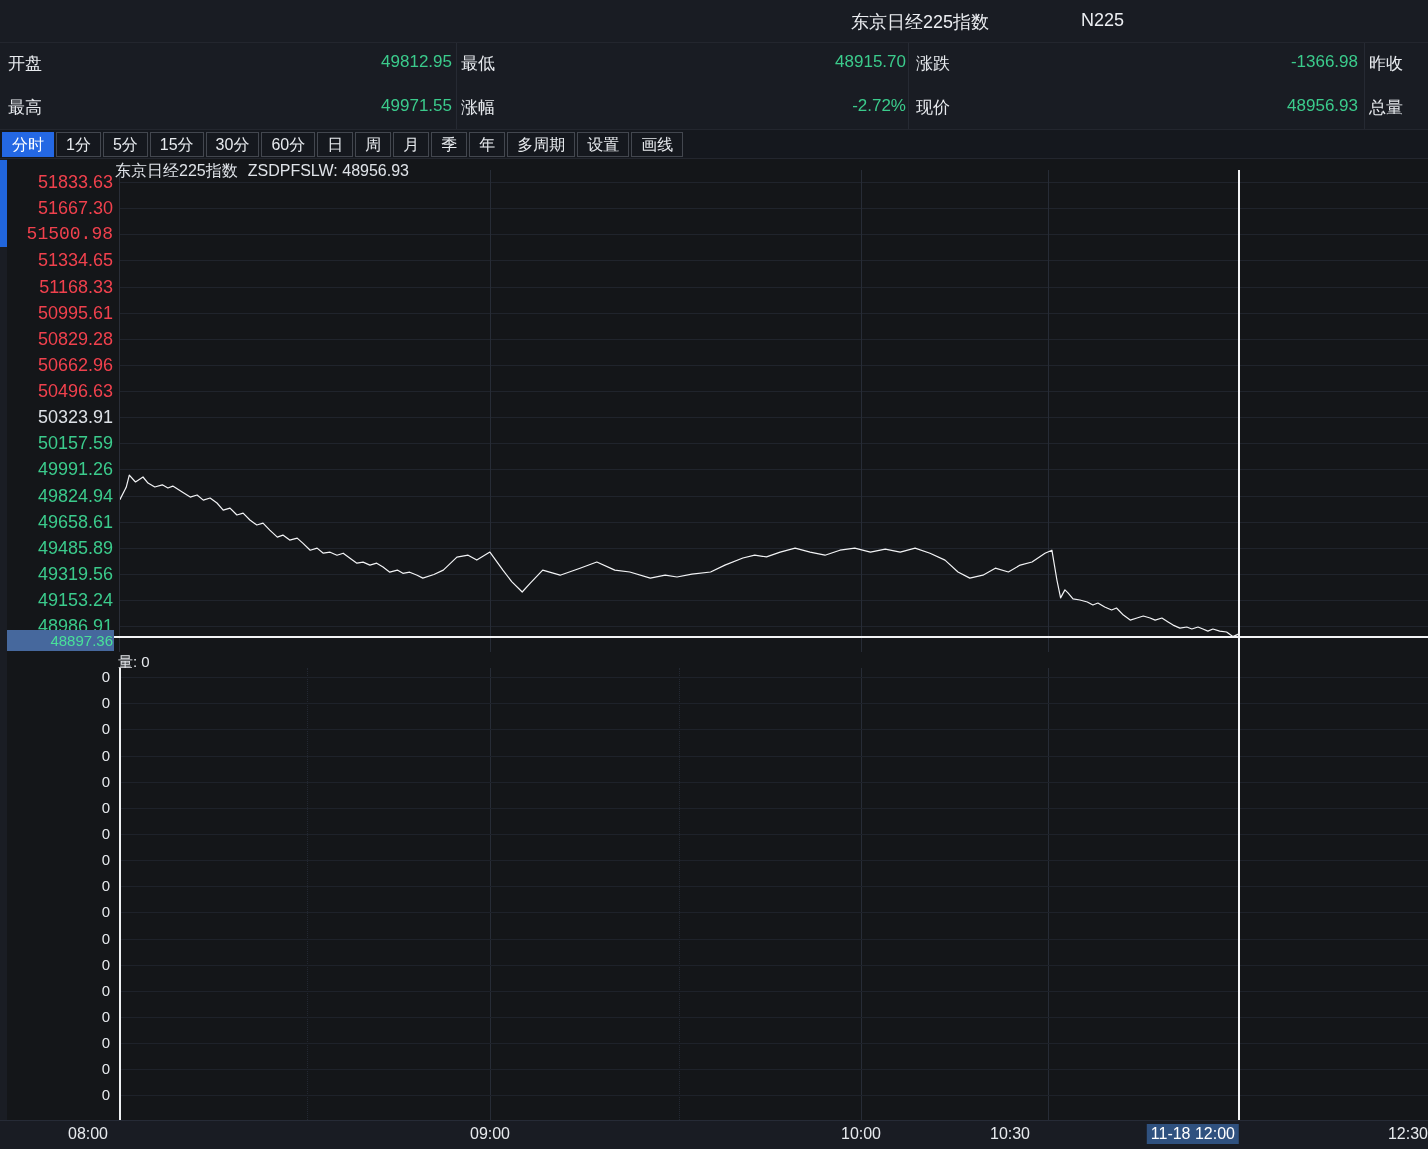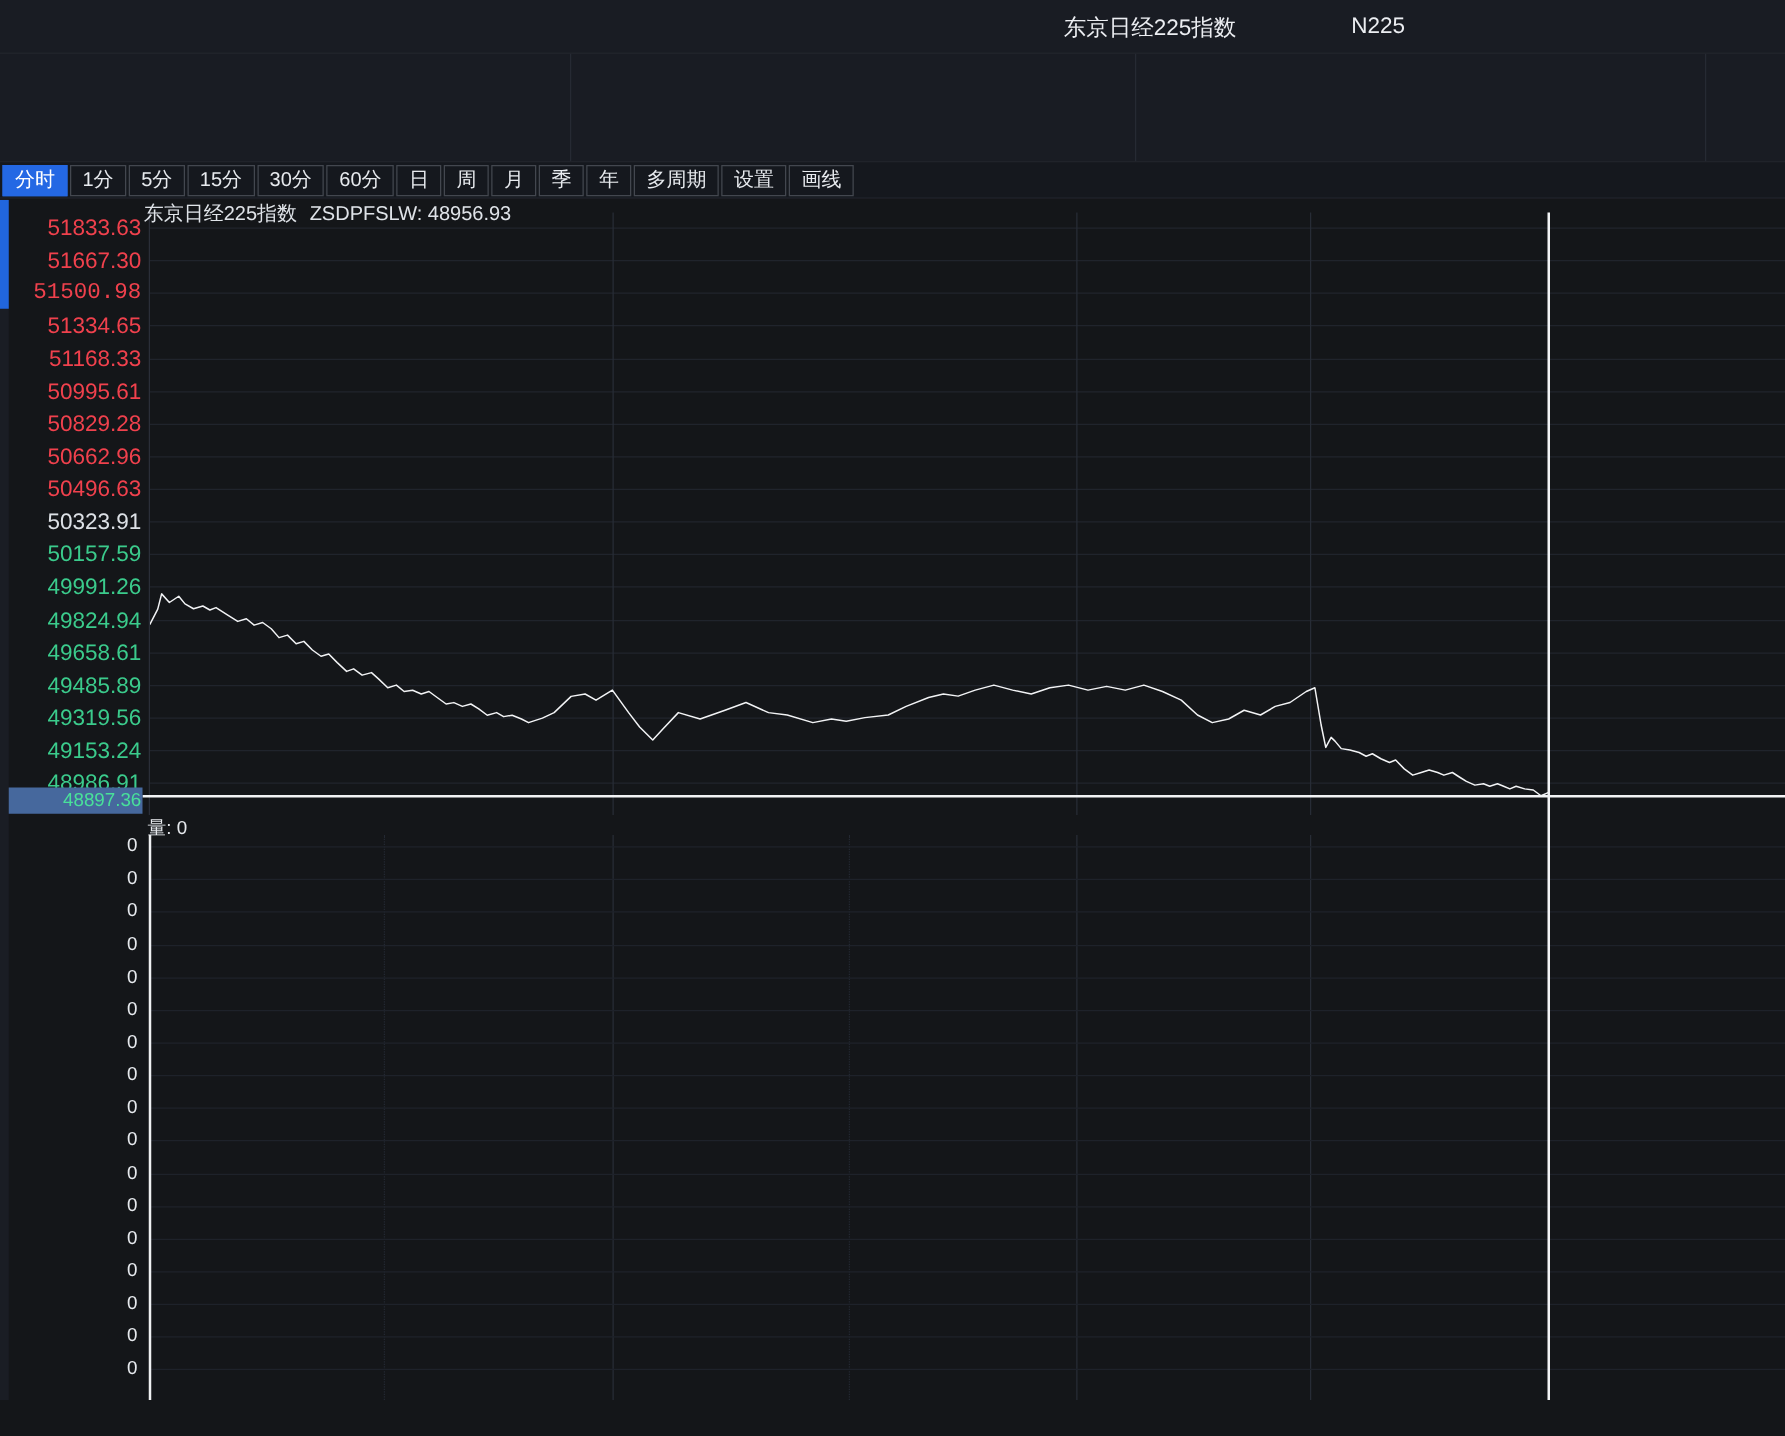--- a/index.html
+++ b/index.html
@@ -57,20 +57,38 @@
 
   <div class="titlebar">
     <span class="title">东京日经225指数</span>
     <span class="symbol">N225</span>
   </div>
 
   <div class="stats">
     <div class="sep" style="left:456px"></div>
     <div class="sep" style="left:908px"></div>
     <div class="sep" style="left:1364px"></div>
+    <div class="srow r1">
+      <span class="slabel l1">开盘</span>
+      <span class="sval v1">49812.95</span>
+      <span class="slabel l2">最低</span>
+      <span class="sval v2">48915.70</span>
+      <span class="slabel l3">涨跌</span>
+      <span class="sval v3">-1366.98</span>
+      <span class="slabel l4">昨收</span>
+    </div>
+    <div class="srow r2">
+      <span class="slabel l1">最高</span>
+      <span class="sval v1">49971.55</span>
+      <span class="slabel l2">涨幅</span>
+      <span class="sval v2">-2.72%</span>
+      <span class="slabel l3">现价</span>
+      <span class="sval v3">48956.93</span>
+      <span class="slabel l4">总量</span>
+    </div>
   </div>
 
   <div class="tabbar" id="tabbar">
       <div class="tab sel">分时</div>
       <div class="tab">1分</div>
       <div class="tab">5分</div>
       <div class="tab">15分</div>
       <div class="tab">30分</div>
       <div class="tab">60分</div>
       <div class="tab">日</div>
@@ -183,18 +201,26 @@
       </div>
 
     <svg class="priceline" id="price-svg" width="1308" height="490">
       <polyline id="price-poly" fill="none" stroke="#f2f3f5" stroke-width="1.2" stroke-linejoin="round" stroke-linecap="round" points="0.0,329.4 6.2,317.3 9.3,305.1 15.5,312.0 23.0,307.0 28.0,313.1 34.8,317.0 42.3,314.8 47.9,318.0 52.8,316.1 62.2,322.1 70.2,327.1 77.1,325.0 83.3,330.1 90.1,328.0 97.0,333.0 103.2,340.1 110.0,338.1 116.9,345.0 123.1,343.1 129.9,350.0 136.8,355.0 143.0,353.2 149.8,360.1 157.3,367.1 162.9,365.1 169.7,370.1 177.2,368.1 182.8,373.1 190.2,380.2 197.1,378.1 203.3,383.2 210.1,382.2 217.0,385.2 223.2,383.2 230.0,388.2 236.9,393.2 243.1,392.1 249.9,395.1 256.7,393.2 263.0,397.1 269.8,402.2 277.3,400.1 282.9,403.3 289.7,402.2 297.2,405.2 302.8,408.1 313.9,404.5 323.3,400.1 336.9,387.1 348.1,385.2 356.8,390.1 369.9,382.1 382.9,400.1 391.7,411.6 402.2,422.0 410.3,413.2 422.7,400.1 440.1,405.2 460.0,398.2 476.8,392.0 494.8,400.1 509.8,402.0 530.3,408.1 545.2,405.2 557.0,407.0 571.9,404.1 590.6,402.0 604.9,395.1 622.9,388.0 634.7,385.2 646.5,386.9 660.2,382.1 675.1,378.1 690.1,382.1 705.0,385.2 719.9,380.2 734.8,378.1 750.4,382.1 765.3,379.1 780.2,382.1 795.1,378.1 810.0,383.2 825.0,390.1 838.0,402.0 849.8,408.1 862.9,405.2 875.3,398.2 888.4,402.0 900.2,395.1 912.0,392.0 925.0,383.2 931.9,380.2 936.9,410.0 940.6,427.9 944.9,419.9 948.0,422.9 953.0,428.9 959.9,430.0 967.3,432.0 972.9,435.0 977.9,433.0 984.7,437.0 991.6,440.0 996.5,438.0 1003.4,445.1 1010.2,450.1 1017.0,448.0 1023.3,446.0 1030.1,448.0 1035.1,450.1 1041.9,448.0 1048.1,452.0 1053.1,455.1 1059.9,458.1 1066.8,457.0 1071.8,459.0 1078.0,457.0 1082.9,459.0 1087.9,461.1 1092.9,459.0 1099.7,461.1 1106.6,462.0 1112.8,466.6 1119.0,463.9"></polyline>
     </svg>
 
     <div class="xhair-h" style="top:477px"></div>
     <div class="xhair-v" style="left:1238px;top:11px;height:950px"></div>
   </div>
 
+  <div class="xaxis" id="xaxis">
+      <div class="xlab" style="left: 88px; transform: translateX(-50%);">08:00</div>
+      <div class="xlab" style="left: 490px; transform: translateX(-50%);">09:00</div>
+      <div class="xlab" style="left: 861px; transform: translateX(-50%);">10:00</div>
+      <div class="xlab" style="left: 1010px; transform: translateX(-50%);">10:30</div>
+      <div class="xlab hl" style="left: 1239px; transform: translateX(-100%);">11-18 12:00</div>
+      <div class="xlab" style="left: 1428px; transform: translateX(-100%);">12:30</div>
+    </div>
 
   <div class="vscroll">
     <div class="thumb"></div>
   </div>
 
 </div>
 
 </body></html>

